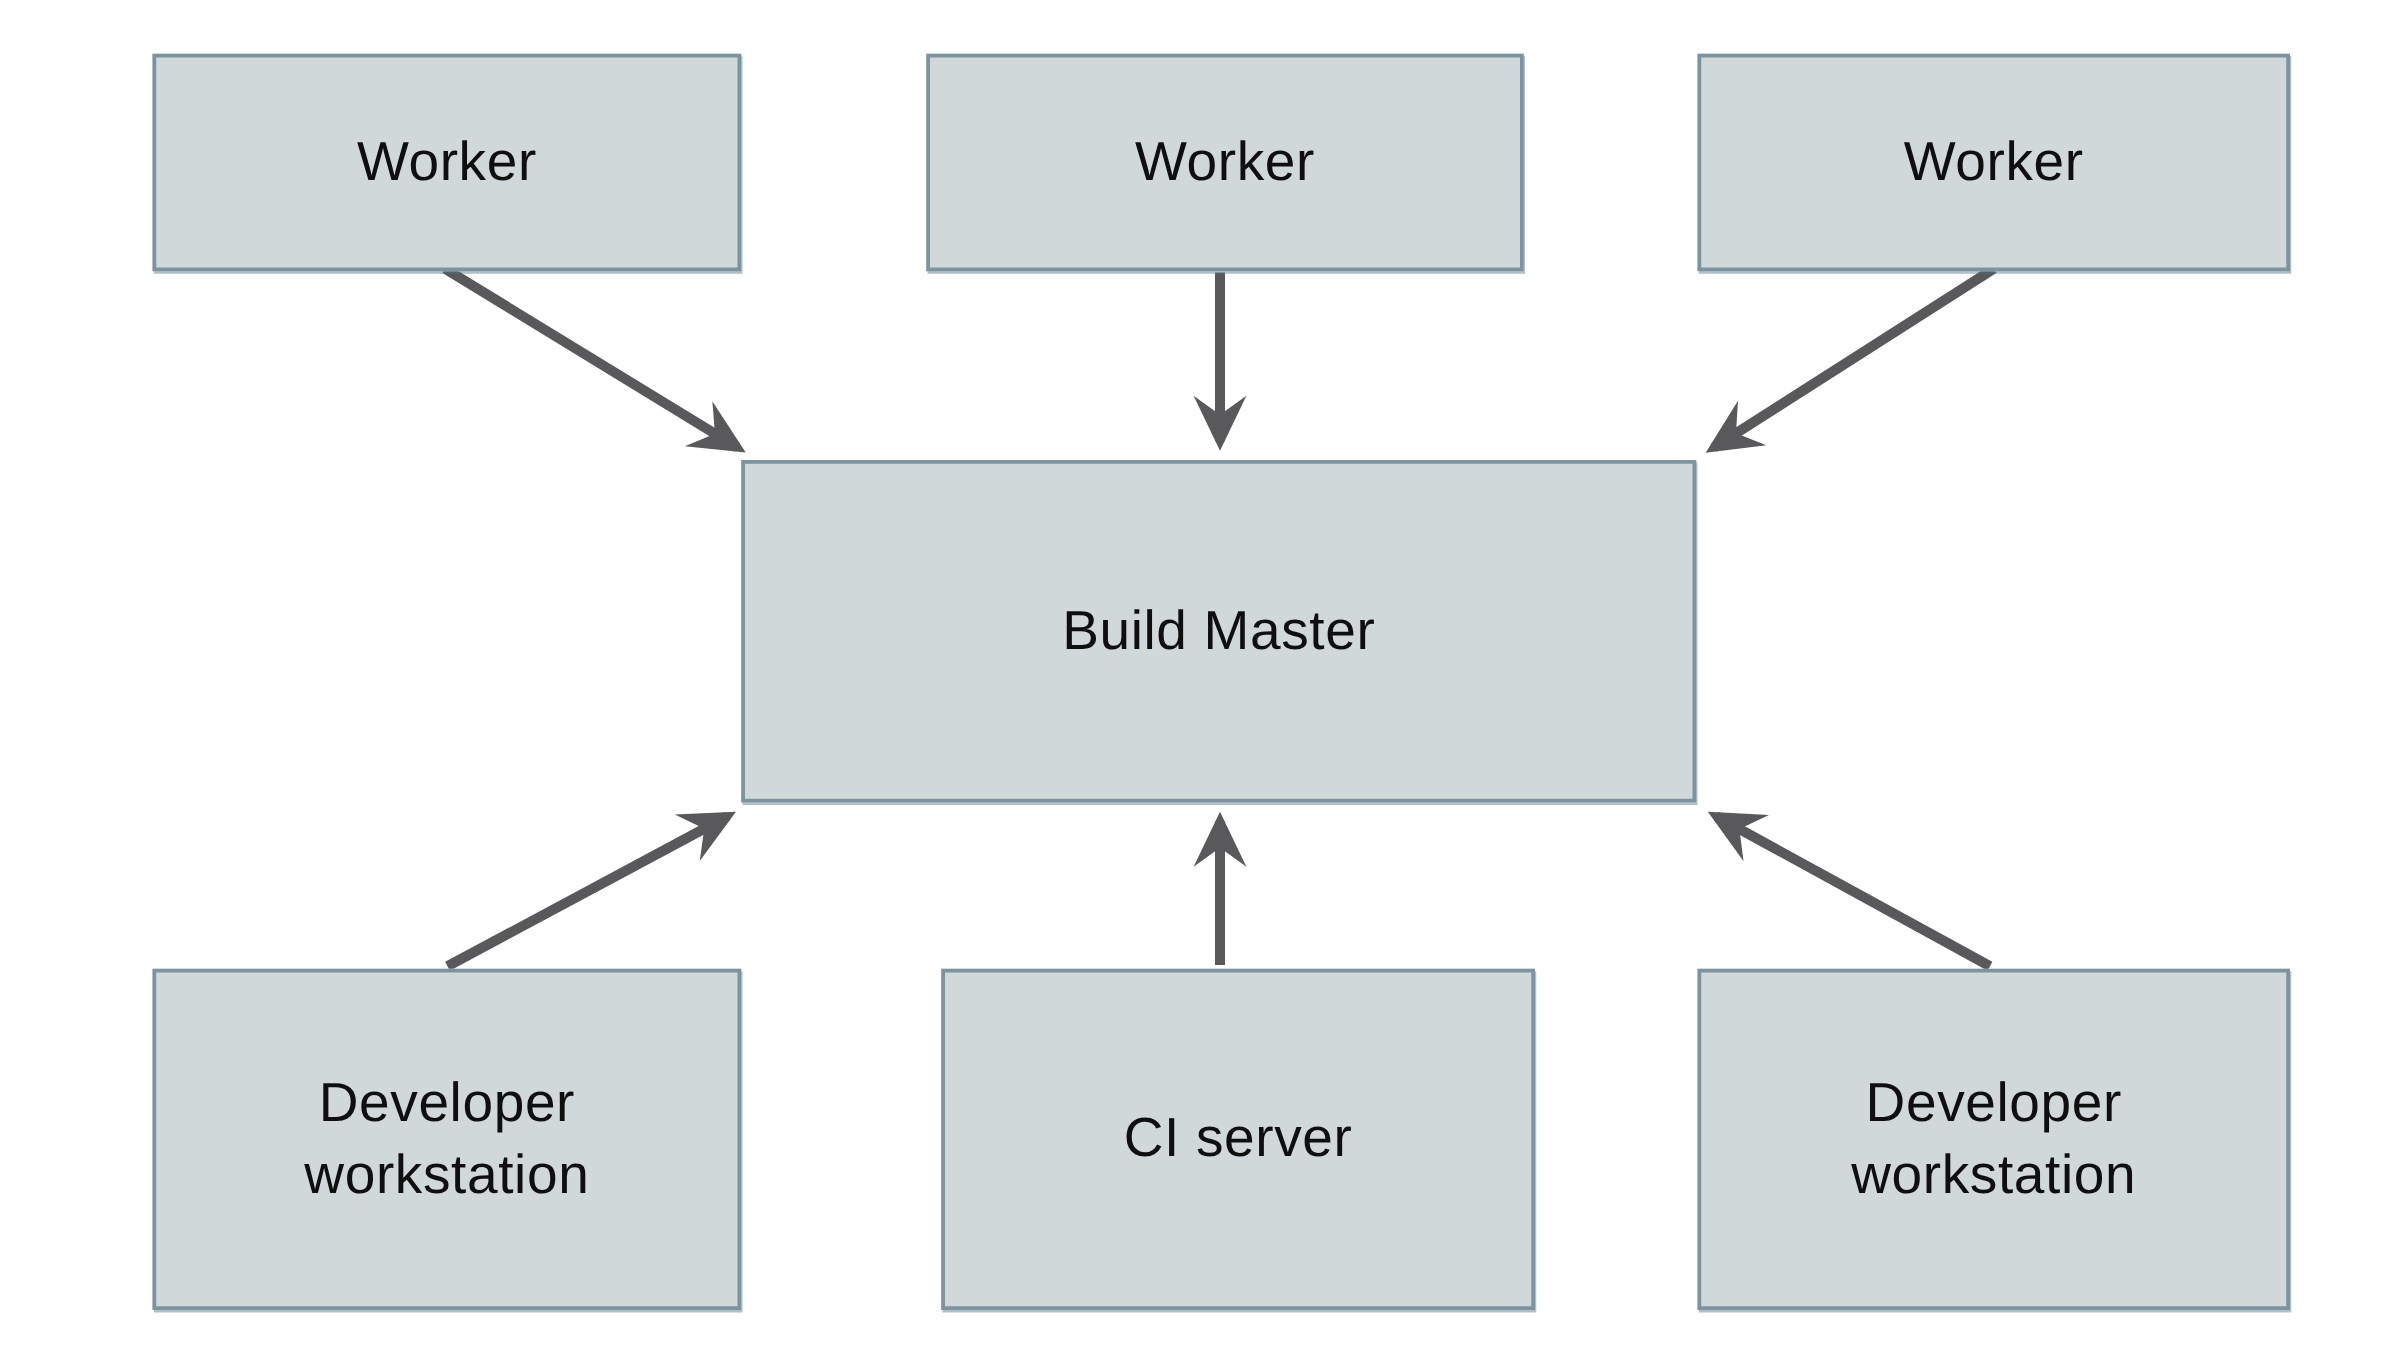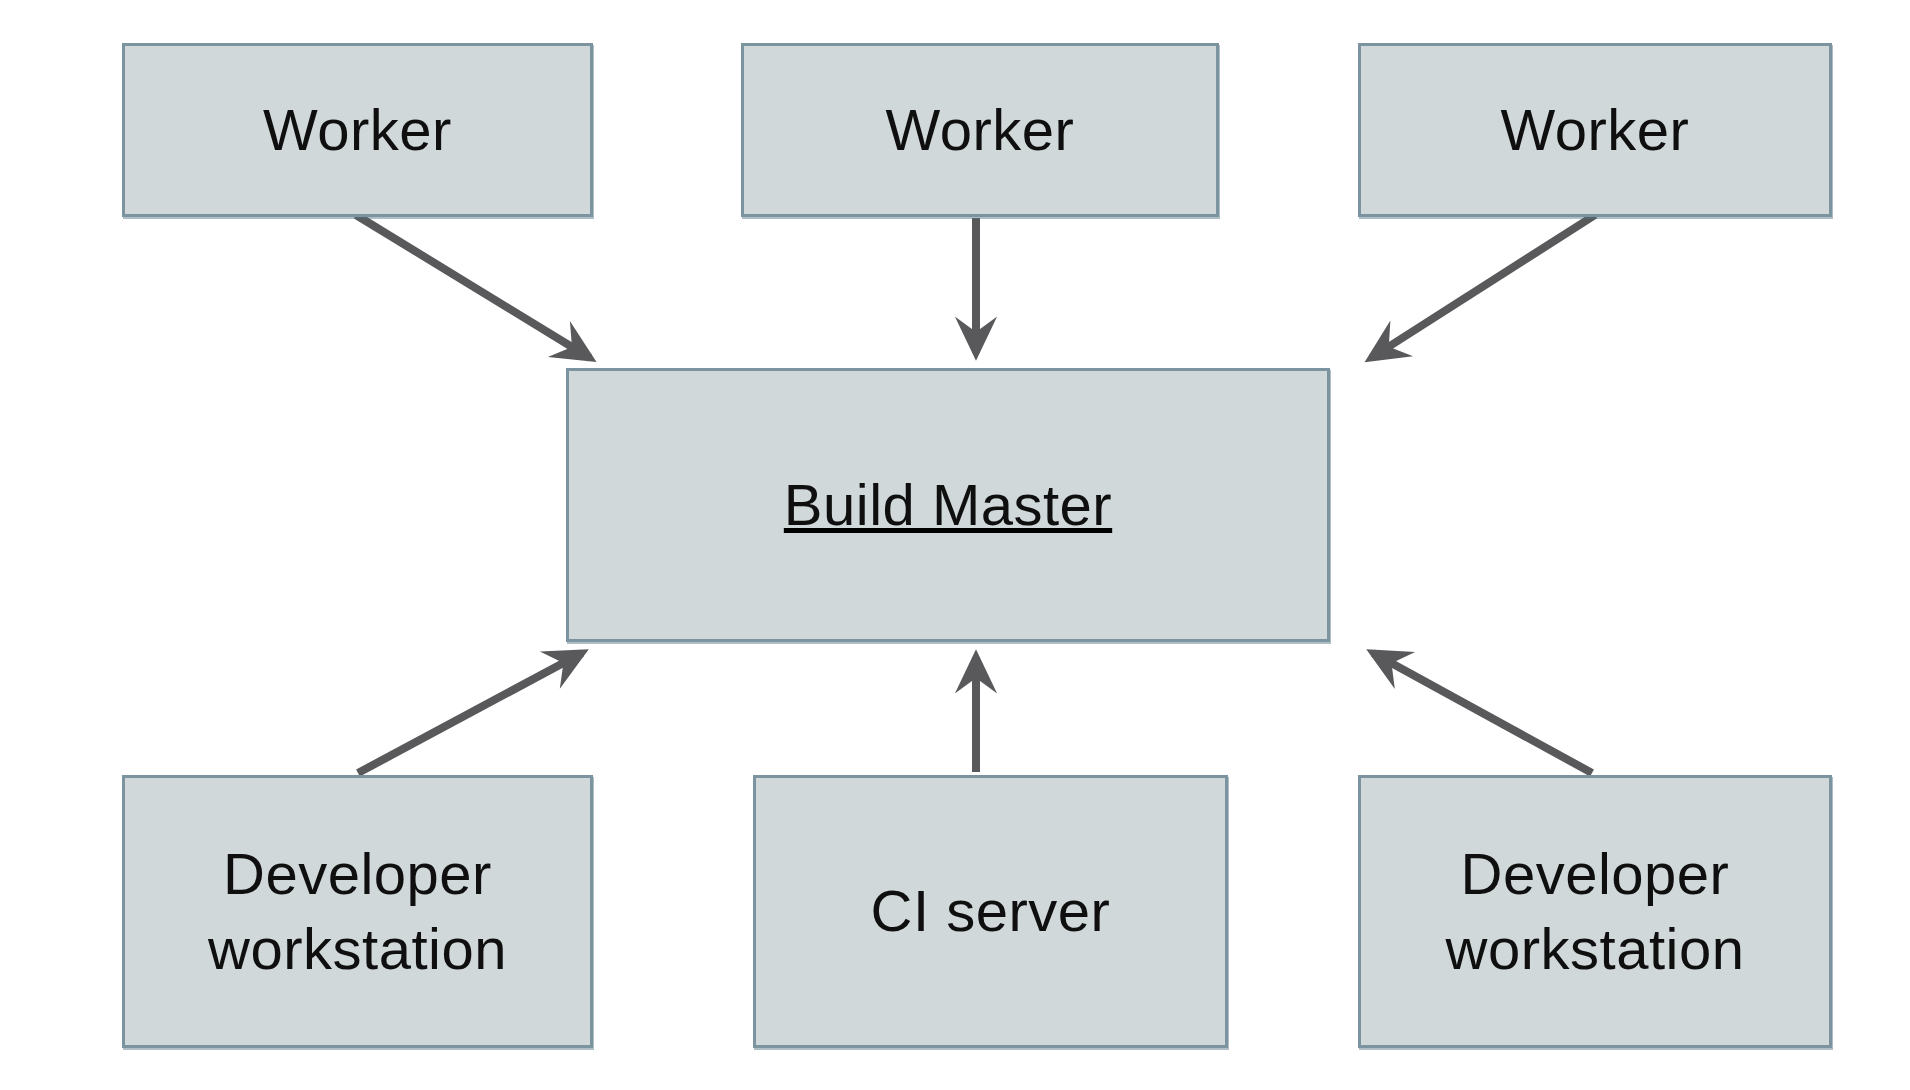--- a/index.html
+++ b/index.html
@@ -21,32 +21,32 @@
     border: 3px solid #7b949f;
     box-shadow: 1px 2px 0 rgba(79,111,127,0.45);
     box-sizing: border-box;
     display: flex;
     align-items: center;
     justify-content: center;
     text-align: center;
   }
   .node .label {
     color: #0f0f0f;
-    font-size: 58px;
+    font-size: 44px;
     font-weight: 400;
     line-height: 1.28;
     letter-spacing: 0.5px;
     padding: 0 14px;
   }
   
   #node-worker-1 { left: 122px;  top: 43px;  width: 471px; height: 174px; }
   #node-worker-2 { left: 741px;  top: 43px;  width: 478px; height: 174px; }
   #node-worker-3 { left: 1358px; top: 43px;  width: 474px; height: 174px; }
   
-  #node-build-master { left: 566px; top: 368px; width: 764px; height: 274px; text-decoration: underline; }
+  #node-build-master { left: 593px; top: 368px; width: 764px; height: 274px; }
   
   #node-dev-ws-1  { left: 122px;  top: 775px; width: 471px; height: 273px; }
   #node-ci-server { left: 741px;  top: 775px; width: 475px; height: 273px; margin-left: 12px; }
   #node-dev-ws-2  { left: 1358px; top: 775px; width: 474px; height: 273px; }
 
   #arrows-layer {
     position: absolute;
     left: 0; top: 0;
     width: 1910px;
     height: 1090px;

